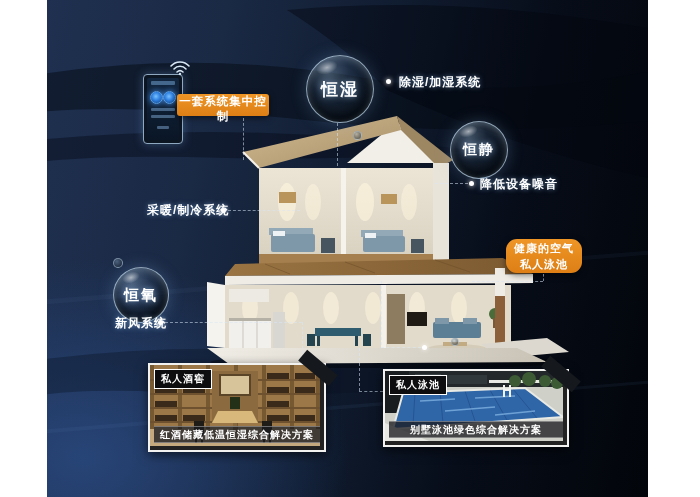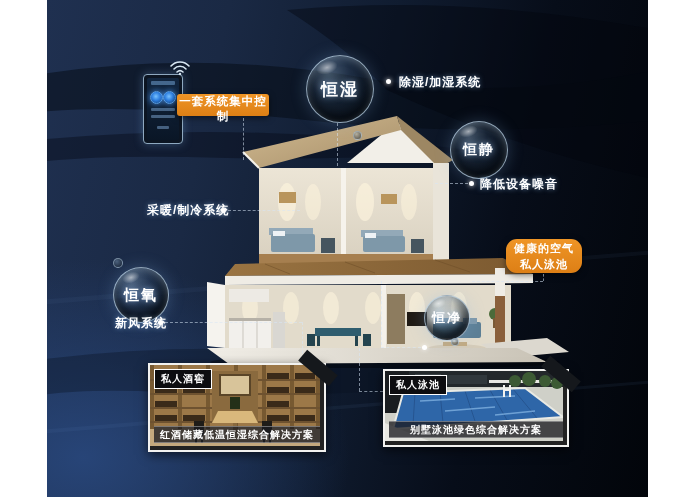--- a/index.html
+++ b/index.html
@@ -217,23 +217,20 @@
 
   <div class="bubble" style="left:66px;top:267px;width:54px;height:54px;font-size:15px;">
     <span>恒氧</span>
   </div>
   <div class="mini-bubble" style="left:66px;top:258px;width:8px;height:8px;"></div>
   <div class="note" style="left:68px;top:315px;">新风系统</div>
   <div class="dot" style="left:111px;top:320px;"></div>
   <div class="dash-h" style="left:118px;top:322px;width:137px;"></div>
   <div class="dash-v" style="left:255px;top:322px;height:41px;"></div>
 
-  <div class="bubble" style="left:377px;top:295px;width:44px;height:44px;font-size:13px;">
-    <span>恒净</span>
-  </div>
   <div class="mini-bubble" style="left:404px;top:338px;width:6px;height:6px;"></div>
   <div class="dash-h" style="left:334px;top:347px;width:40px;"></div>
   <div class="dot" style="left:375px;top:345px;"></div>
   <div class="dash-v" style="left:312px;top:348px;height:43px;"></div>
   <div class="dash-h" style="left:312px;top:391px;width:24px;"></div>
 
   <div class="photo" style="left:336px;top:369px;width:182px;height:74px;">
     <div class="ribbon"></div>
     <svg width="178" height="70" viewBox="0 0 178 70" style="position:absolute;left:0;top:0;">
       <rect width="178" height="70" fill="#cfd0c8"></rect>

